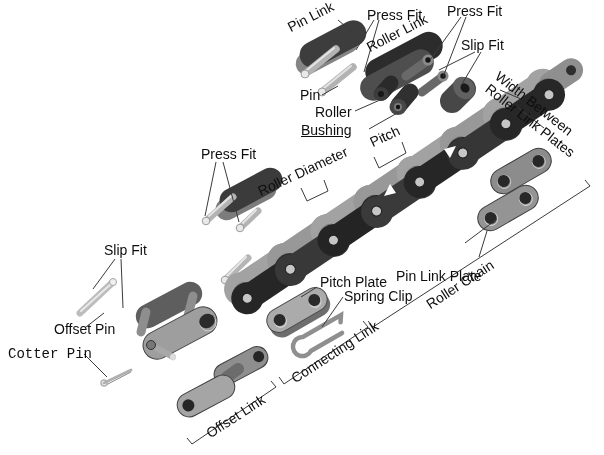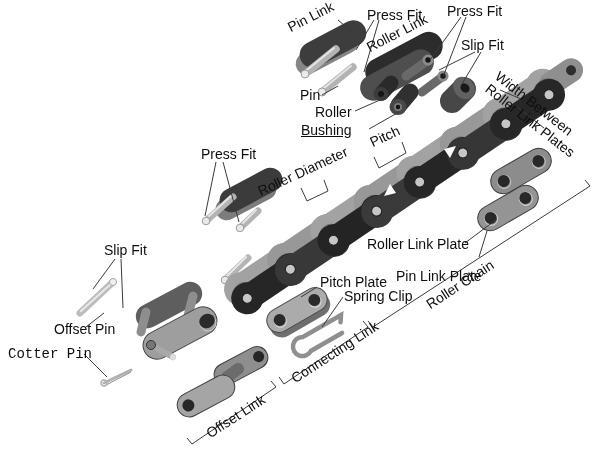--- a/index.html
+++ b/index.html
@@ -251,21 +251,20 @@
 <div class="lbl" style="left:300px;top:87px;">Pin</div>
 <div class="lbl" style="left:315px;top:104px;">Roller</div>
 <div class="lbl" style="left:301px;top:122px;text-decoration:underline;">Bushing</div>
 <div class="lbl" style="left:502px;top:68px;transform:rotate(38deg);transform-origin:0 0;">
   <div>Width Between</div>
   <div>Roller Link Plates</div>
 </div>
 <div class="lbl" style="left:201px;top:146px;">Press Fit</div>
 <div class="lbl rot" style="left:262px;top:183px;transform:rotate(-25deg);">Roller Diameter</div>
 <div class="lbl rot" style="left:374px;top:134px;transform:rotate(-25deg);">Pitch</div>
-<div class="lbl" style="left:367px;top:236px;">Roller Link Plate</div>
 <div class="lbl" style="left:396px;top:268px;text-align:center;">Pin Link Plate</div>
 <div class="lbl" style="left:320px;top:274px;">Pitch Plate</div>
 <div class="lbl" style="left:344px;top:288px;">Spring Clip</div>
 <div class="lbl rot" style="left:432px;top:296px;transform:rotate(-33deg);">Roller Chain</div>
 <div class="lbl" style="left:104px;top:242px;">Slip Fit</div>
 <div class="lbl" style="left:26px;top:321px;margin-left:28px;">Offset Pin</div>
 <div class="lbl" style="left:8px;top:346px;font-family:Liberation Mono, monospace;">Cotter Pin</div>
 <div class="lbl rot" style="left:297px;top:370px;transform:rotate(-33deg);">Connecting Link</div>
 <div class="lbl rot" style="left:212px;top:425px;transform:rotate(-33deg);">Offset Link</div>
 

